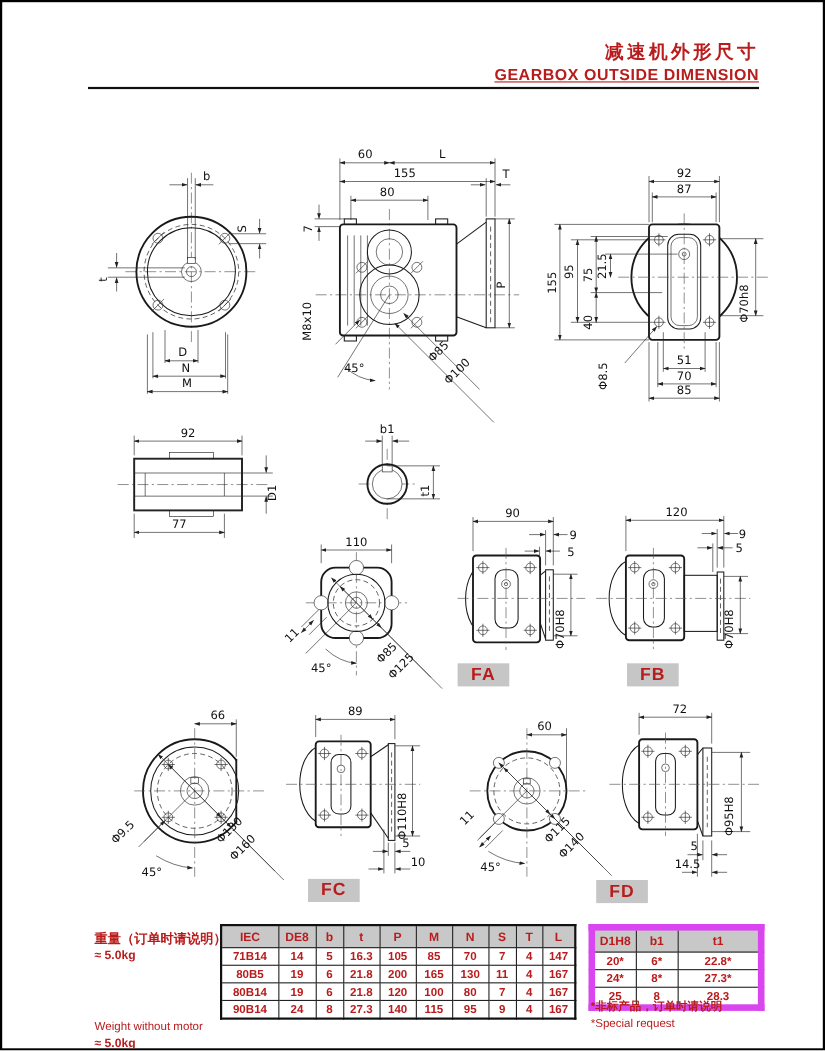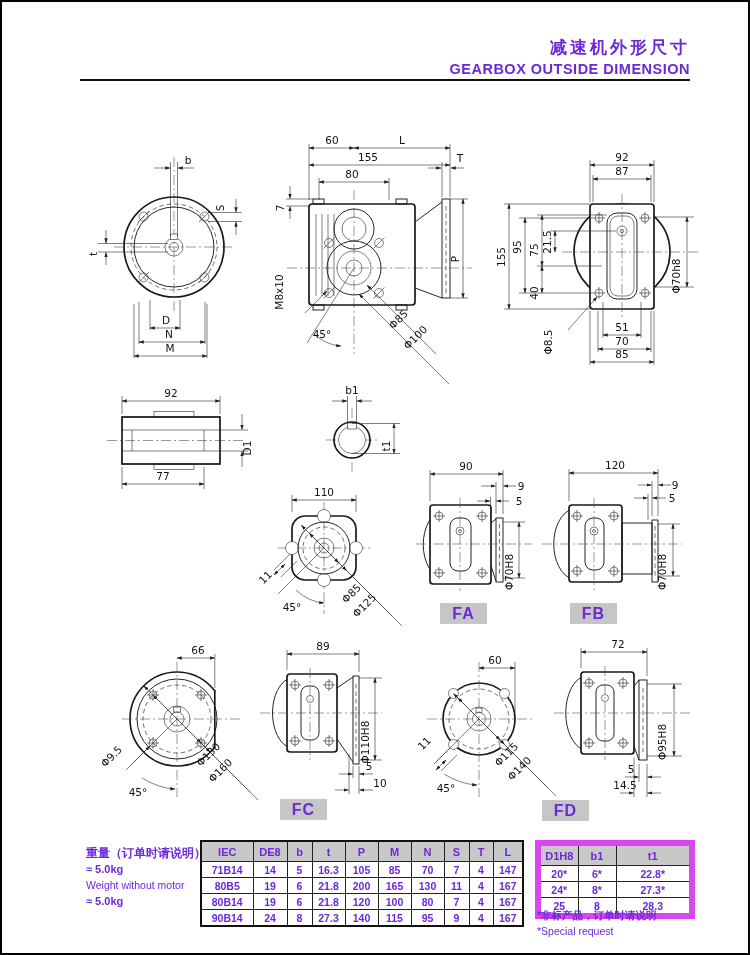--- a/index.html
+++ b/index.html
@@ -1,41 +1,41 @@
 <!DOCTYPE html>
 <html><head>
 <meta charset="utf-8">
 <style>
   html,body{margin:0;padding:0;background:#fff;}
   .page{position:relative;width:750px;height:955px;background:#fff;border:2px solid #000;
-        box-sizing:border-box;overflow:hidden;font-family:"Liberation Sans","DejaVu Sans",sans-serif;color:#6d28d9;}
+        box-sizing:border-box;overflow:hidden;font-family:"Liberation Sans","DejaVu Sans",sans-serif;color:#b91c1c;}
   
   .hdr{position:absolute;top:34px;right:58px;text-align:right;}
   .hdr .zh{font-size:17px;font-weight:bold;letter-spacing:3px;}
-  .hdr .en{font-size:14.5px;font-weight:600;letter-spacing:.5px;margin-top:2px;}
+  .hdr .en{font-size:14.5px;font-weight:600;letter-spacing:.5px;margin-top:2px;text-decoration:underline;}
   .hline{position:absolute;left:78px;right:58px;top:77px;height:2px;background:#111;}
   .modelbar{position:absolute;left:62px;top:106px;width:635px;height:27px;background:#c0c0c0;
             font-size:20px;font-weight:bold;line-height:27px;padding-left:20px;box-sizing:border-box;letter-spacing:1px;}
   
   svg.draw{position:absolute;left:0;top:0;}
   svg .s2{stroke:#1a1a1a;stroke-width:1.7;fill:none;}
   svg .s1{stroke:#1a1a1a;stroke-width:0.95;fill:none;}
   svg .s06{stroke:#2a2a2a;stroke-width:0.6;fill:none;}
   svg .cl{stroke:#555;stroke-width:0.6;fill:none;stroke-dasharray:10 3 2 3;}
   svg .dsh{stroke:#333;stroke-width:0.7;fill:none;stroke-dasharray:4.5 3;}
   svg .wh{fill:#fff;}
   svg text.dm{font:10.5px "DejaVu Sans",sans-serif;fill:#111;stroke:none;text-anchor:middle;}
   
   .viewlabel{position:absolute;width:47px;height:21px;background:#c6c6c6;text-align:center;
              font-size:16px;font-weight:bold;line-height:21px;letter-spacing:1px;}
   
   .wnote{position:absolute;left:84px;top:843px;width:120px;line-height:1.45;}
   .wnote .l1{font-size:12px;font-weight:bold;}
   .wnote .l2{font-size:11px;font-weight:bold;}
-  .wnote .l3{font-size:10.5px;}
+  .wnote .l3{font-size:10.5px;margin-top:48px;}
   
   table{border-collapse:collapse;table-layout:fixed;}
   .spec{position:absolute;left:198px;top:838px;width:322px;border:2px solid #111;}
   .shaft{position:absolute;left:533px;top:838px;width:154px;border:6px solid #d946ef;}
   .spec th,.shaft th{background:#c8c8c8;border:1px solid #222;font-size:11px;font-weight:bold;height:19px;padding:0;text-align:center;}
   .spec td,.shaft td{border:1px solid #222;font-size:10.5px;font-weight:bold;height:15px;padding:0;text-align:center;}
   .shaftnote{position:absolute;left:535px;top:906px;width:158px;line-height:1.5;}
   .shaftnote .zh{font-size:10.5px;font-weight:bold;}
   .shaftnote .en{font-size:10.5px;}
 </style>
@@ -514,21 +514,21 @@
       <line x1="623" y1="775" x2="636.5" y2="775" class="s06" marker-end="url(#ar)"></line>
       <line x1="645.5" y1="775" x2="659" y2="775" class="s06" marker-start="url(#ar)"></line>
       <text class="dm" x="629" y="771">5</text>
       <line x1="632" y1="756" x2="632" y2="795" class="s06"></line>
       <line x1="618" y1="791" x2="631.5" y2="791" class="s06" marker-end="url(#ar)"></line>
       <line x1="645.5" y1="791" x2="659" y2="791" class="s06" marker-start="url(#ar)"></line>
       <text class="dm" x="623" y="787">14.5</text>
     </g>
   </svg>
 
-  <div class="viewlabel" style="left:438px;top:601px">FA</div>
+  <div class="viewlabel" style="left:414px;top:601px">FA</div>
   <div class="viewlabel" style="left:568px;top:601px">FB</div>
   <div class="viewlabel" style="left:278px;top:797px">FC</div>
   <div class="viewlabel" style="left:540px;top:798px">FD</div>
 
   <div class="wnote">
     <div class="l1">重量（订单时请说明）</div>
     <div class="l2">≈ 5.0kg</div>
     <div class="l3">Weight without motor</div>
     <div class="l2">≈ 5.0kg</div>
   </div>

